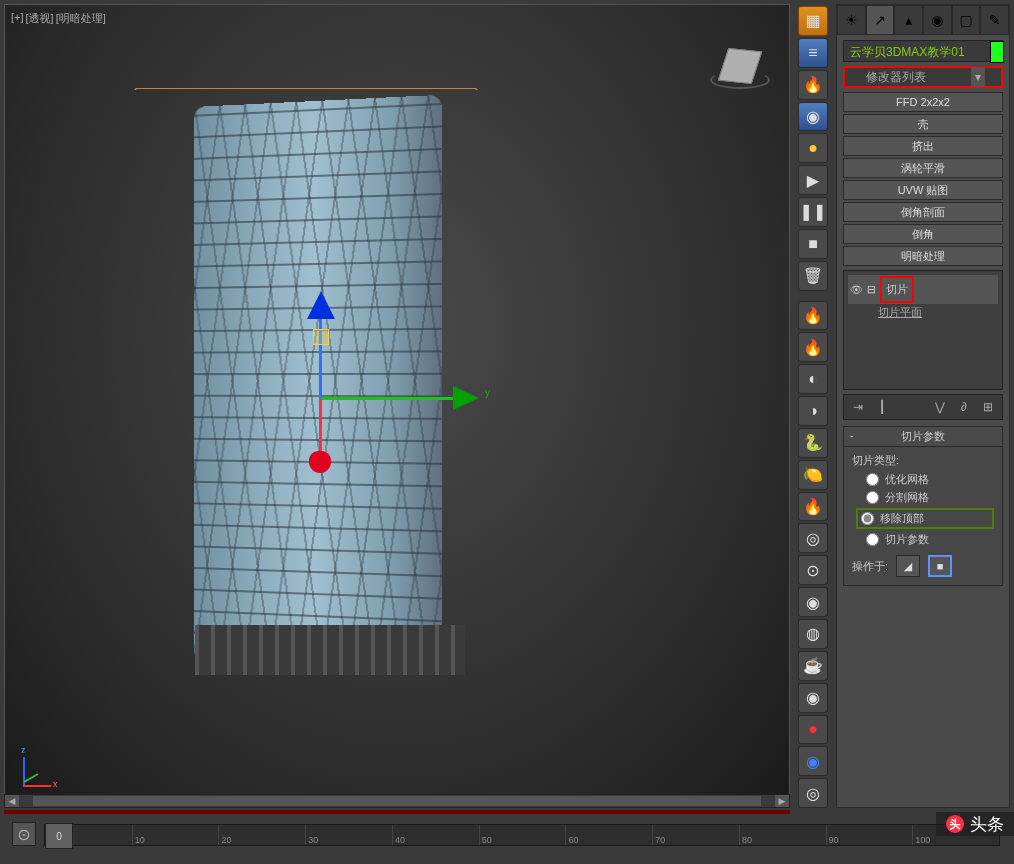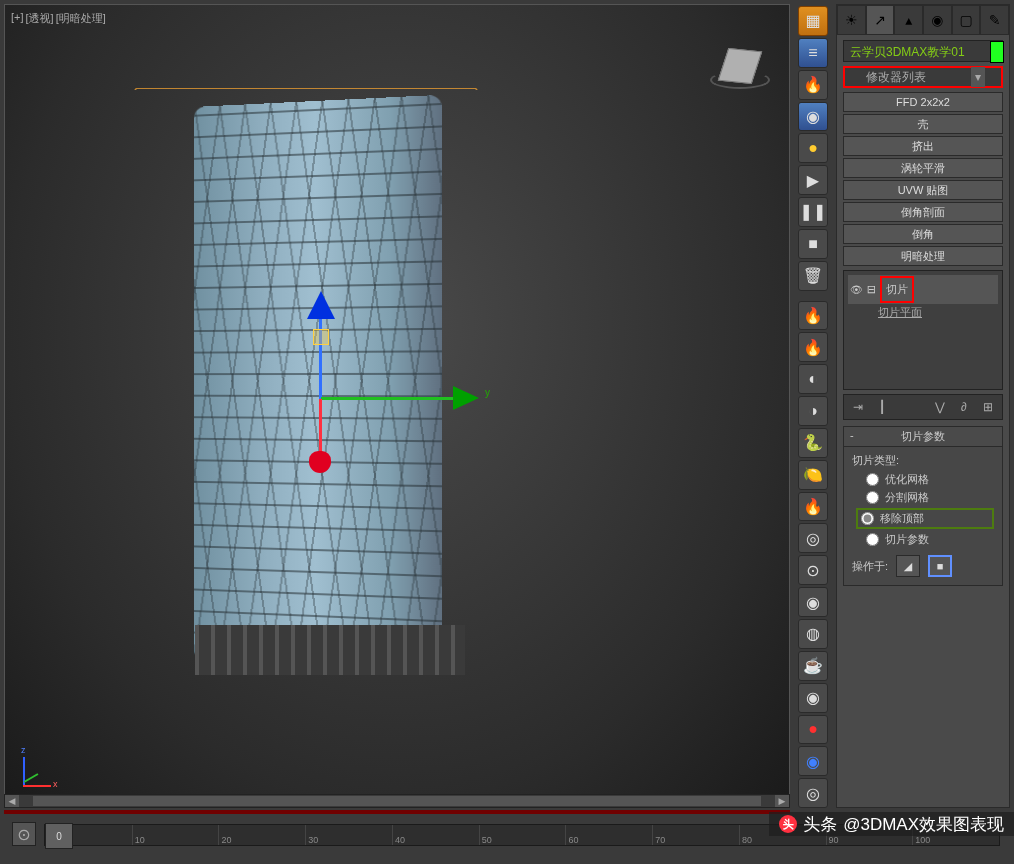--- a/index.html
+++ b/index.html
@@ -337,14 +337,13 @@
         <div>90</div>
       <div>100</div>
     </div>
     <div class="handle">0</div>
   </div>
 </div>
 
 <div class="share-label">
   <span class="share-icon">头</span>
   <span>头条</span>
-  <span>@3DMAX效果图表现</span>
 </div>
 
 </body></html>

